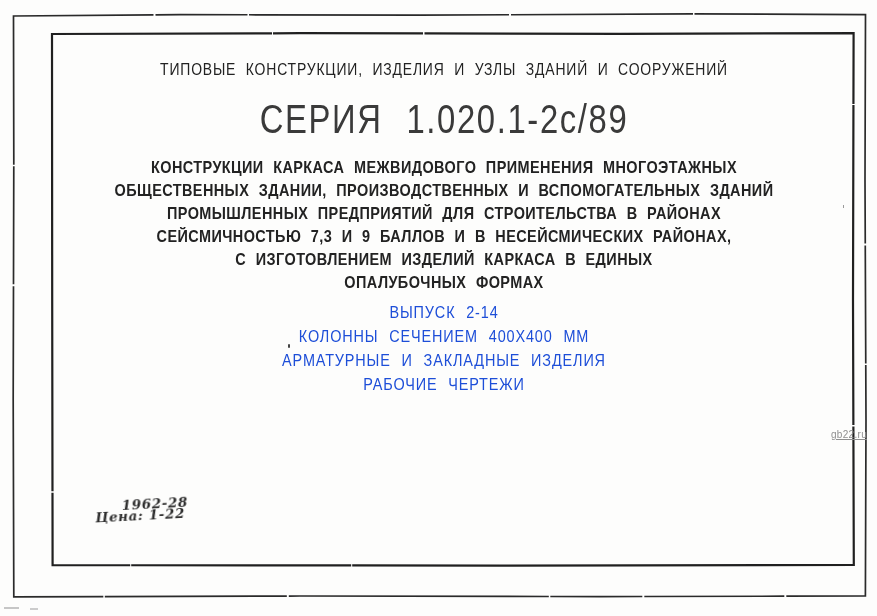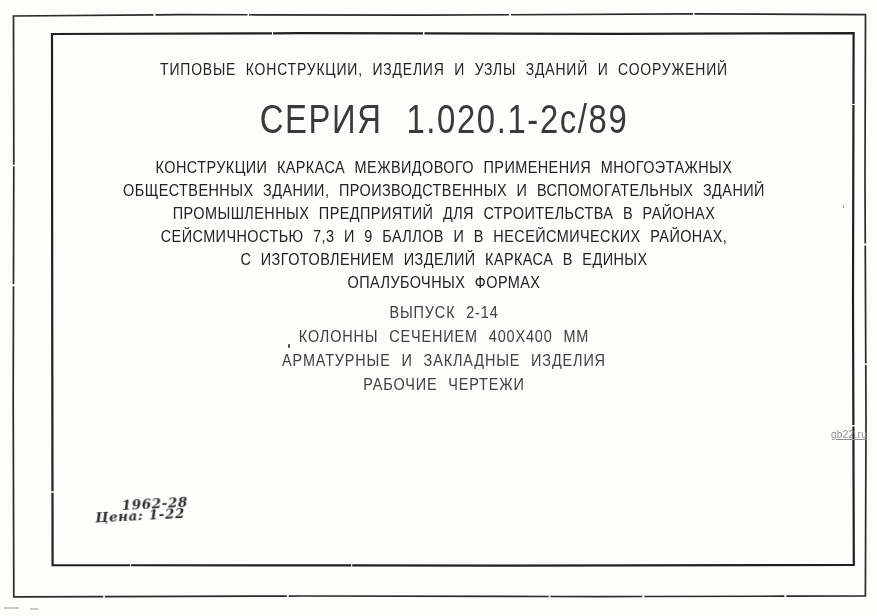--- a/index.html
+++ b/index.html
@@ -31,26 +31,27 @@
     position:absolute;left:0;width:100%;top:97px;
     font-size:40px;letter-spacing:2px;word-spacing:16px;
     transform:scaleX(0.82);
     font-weight:normal;
     color:#3a3a3a;
   }
   .desc-block{
     position:absolute;left:0;width:100%;top:156px;
     font-size:17px;line-height:23px;letter-spacing:0.5px;word-spacing:6px;
     color:#222;
+    font-weight:bold;
   }
   .desc-block .t-line{transform:scaleX(0.85);}
   .issue-block{
     position:absolute;left:0;width:100%;top:301px;
     font-size:17px;line-height:24px;letter-spacing:1px;word-spacing:7px;
-    color:#404040;
+    color:#1d4ed8;
   }
   .issue-block .t-line{transform:scaleX(0.85);}
 
   .handwritten{
     position:absolute;left:95px;top:499px;
     font-family:"DejaVu Serif","Liberation Serif",serif;
     font-style:italic;font-weight:600;
     font-size:13.5px;line-height:11px;
     letter-spacing:0.6px;
     color:#2c2c2c;

